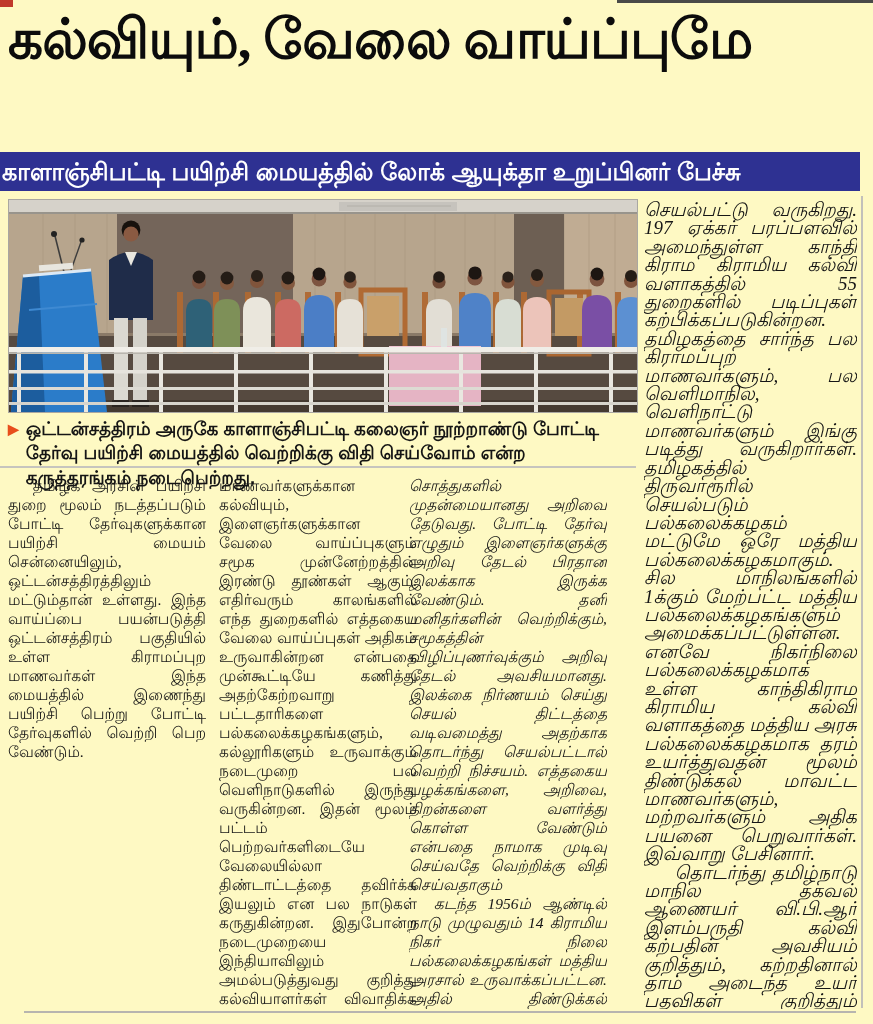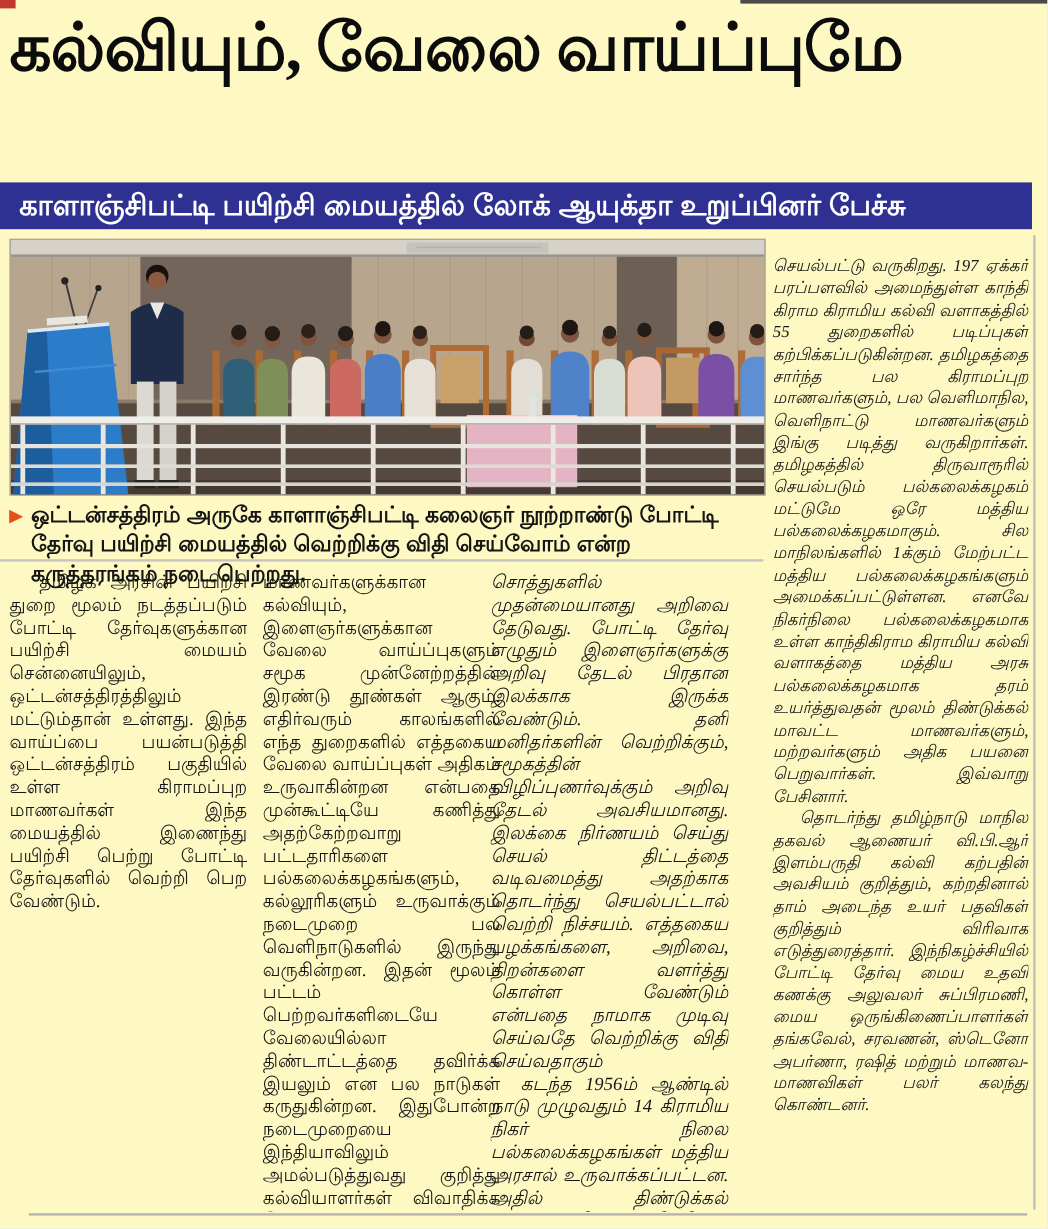--- a/index.html
+++ b/index.html
@@ -15,21 +15,21 @@
     position:absolute; top:6px; left:8px; width:858px;
     font-weight:bold; font-size:55px; line-height:1.24; letter-spacing:-1px;
     color:#0c0c0c; font-family:"Liberation Serif", serif;
   }
   .headline .hl-line { white-space:nowrap; }
 
   .subhead {
     position:absolute; top:152px; left:0; width:860px; height:39px;
     background:#2e3192; color:#ffffff;
     font-family:"Liberation Sans", sans-serif; font-weight:bold;
-    font-size:24px; line-height:39px; padding-left:16px; box-sizing:border-box;
+    font-size:24px; line-height:39px; padding-left:2px; box-sizing:border-box;
     white-space:nowrap; overflow:hidden;
   }
 
   .photo-frame {
     position:absolute; top:199px; left:8px; width:628px; height:212px;
     border:1px solid #a9a7a1; background:#b7a58d; box-sizing:content-box;
   }
   .photo-frame svg { display:block; }
 
   .caption {
@@ -48,22 +48,22 @@
     position:absolute; top:476px; width:198px; height:534px; overflow:hidden;
     font-size:15.5px; line-height:19px; text-align:justify; color:#161616;
   }
   .col p { margin:0 0 0 0; text-indent:1.6em; }
   .col p.no-indent { text-indent:0; }
   .col .dateline { font-weight:bold; }
   .col1 { left:8px; }
   .col2 { left:219px; }
   .col3 { left:409px; font-style:italic; }
   .col4 {
-    position:absolute; top:214px; left:644px; width:213px; height:808px; overflow:hidden;
-    font-size:14px; line-height:18.4px; text-align:justify; font-style:italic; color:#161616;
+    position:absolute; top:201px; left:644px; width:213px; height:808px; overflow:hidden;
+    font-size:19px; line-height:18.4px; text-align:justify; font-style:italic; color:#161616;
   }
   .col4 p { margin:0; text-indent:1.6em; }
   .col4 p.no-indent { text-indent:0; }
 </style>
 </head>
 <body>
 
 <div class="page">
 
   <div class="corner-mark"></div>

